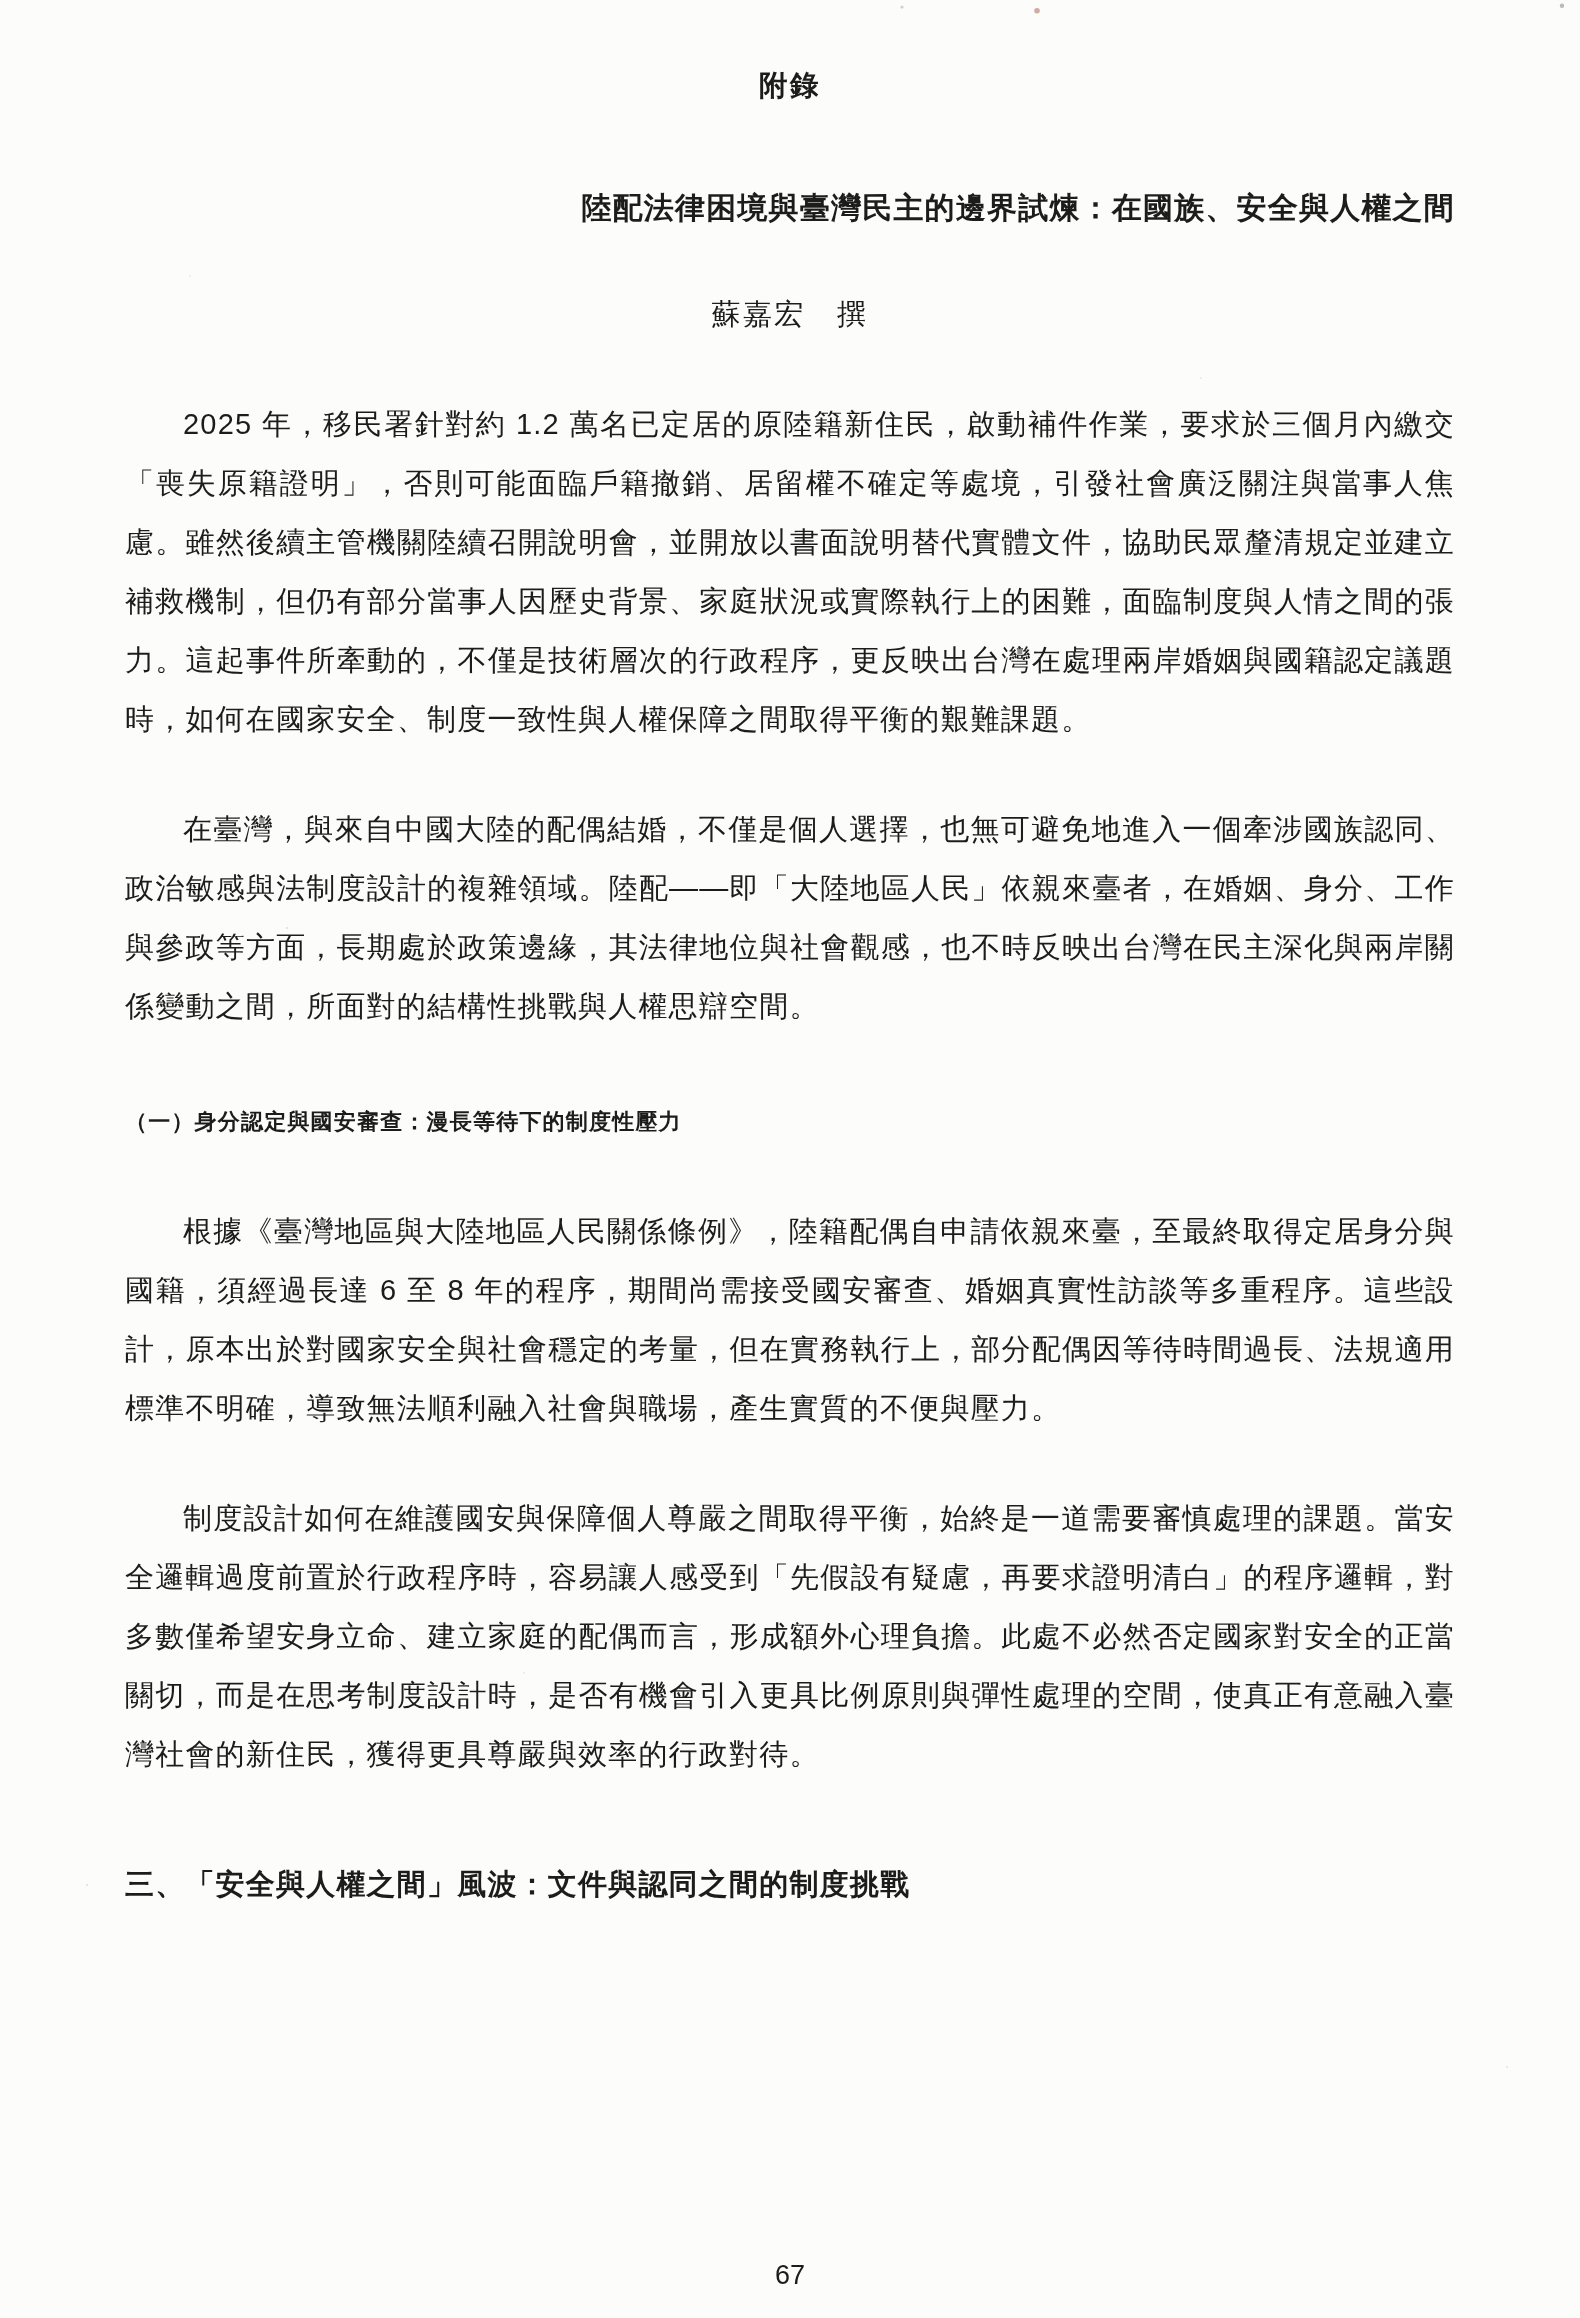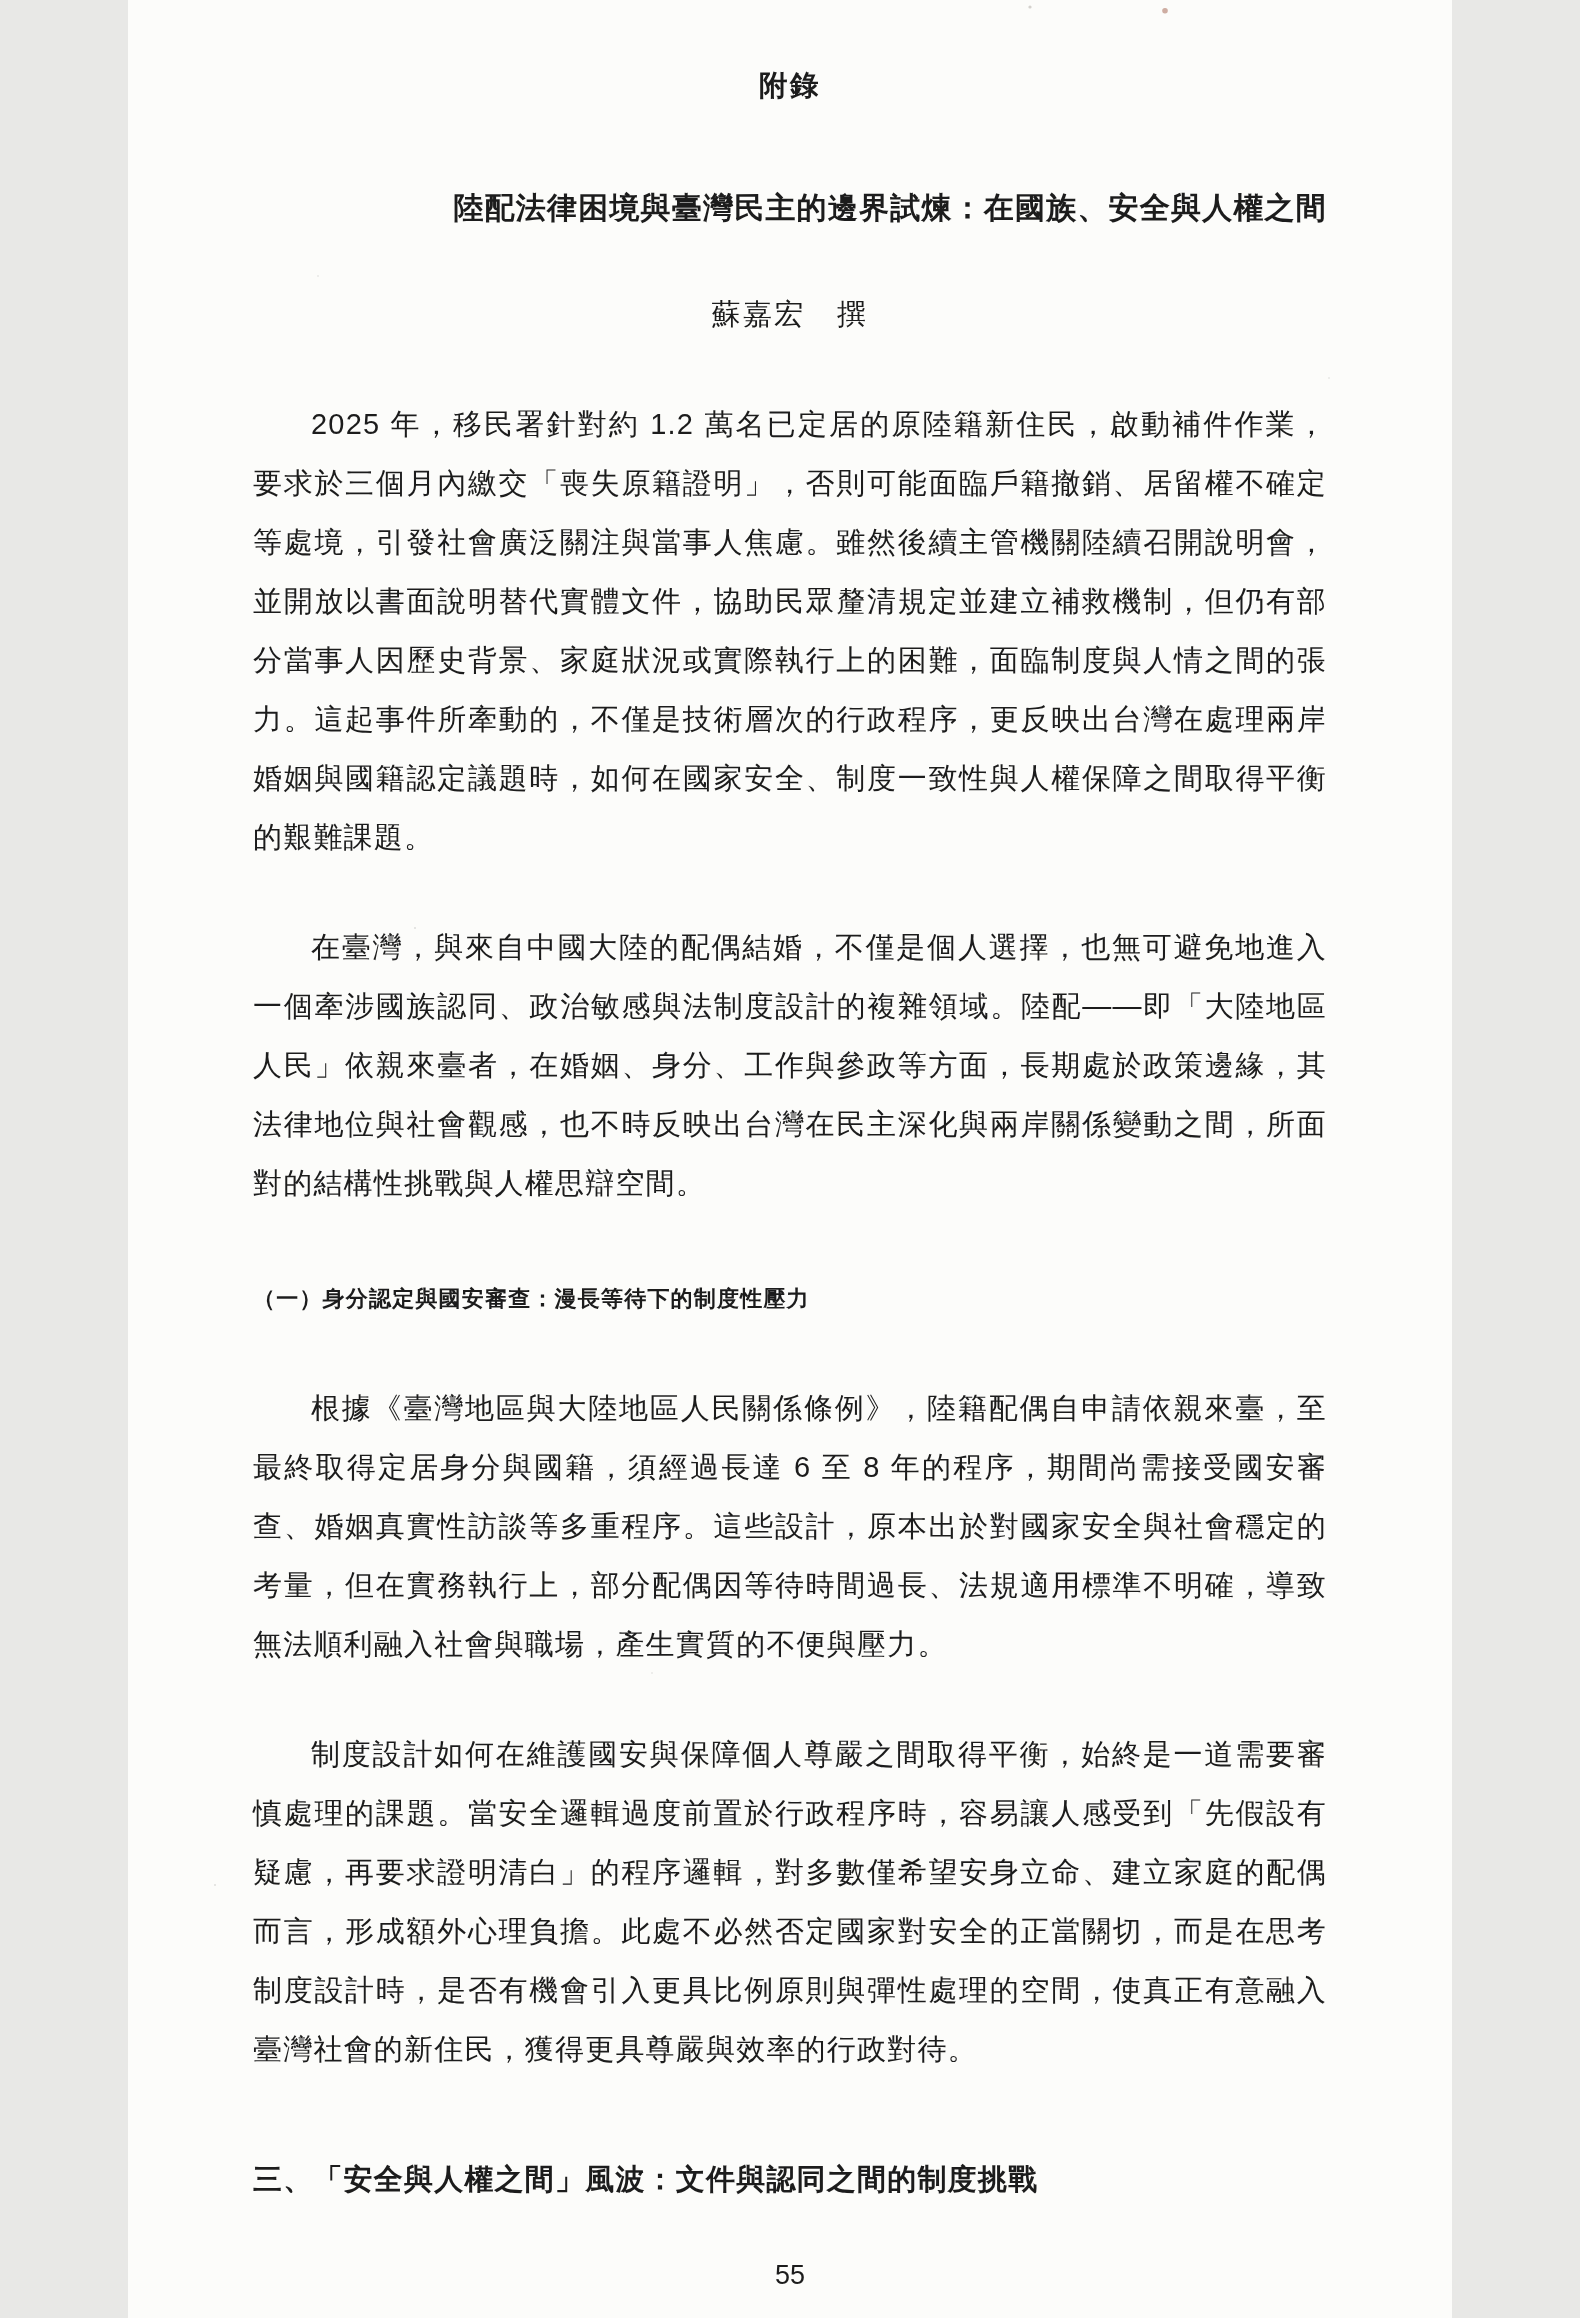--- a/index.html
+++ b/index.html
@@ -2,21 +2,21 @@
 <html lang="zh-Hant" style="font-size:9.7px"><head>
 <meta charset="utf-8">
 <style>
   html, body {
     margin: 0;
     padding: 0;
     background: #e8e8e6;
   }
   .page {
     position: relative;
-    width: 1324px;
+    width: 1580px;
     height: 2319px;
     margin: 0 auto;
     background: #fcfcfa;
     color: #1c1c1c;
     font-family: "Liberation Sans", sans-serif;
     overflow: hidden;
     box-sizing: border-box;
     padding: 56px 125px 0 125px;
   }
   .appendix-label {
@@ -117,16 +117,16 @@
 
 
   <div class="h-subsection">（一）身分認定與國安審查：漫長等待下的制度性壓力</div>
 
   <div class="para">根據《臺灣地區與大陸地區人民關係條例》，陸籍配偶自申請依親來臺，至最終取得定居身分與國籍，須經過長達 6 至 8 年的程序，期間尚需接受國安審查、婚姻真實性訪談等多重程序。這些設計，原本出於對國家安全與社會穩定的考量，但在實務執行上，部分配偶因等待時間過長、法規適用標準不明確，導致無法順利融入社會與職場，產生實質的不便與壓力。</div>
 
   <div class="para">制度設計如何在維護國安與保障個人尊嚴之間取得平衡，始終是一道需要審慎處理的課題。當安全邏輯過度前置於行政程序時，容易讓人感受到「先假設有疑慮，再要求證明清白」的程序邏輯，對多數僅希望安身立命、建立家庭的配偶而言，形成額外心理負擔。此處不必然否定國家對安全的正當關切，而是在思考制度設計時，是否有機會引入更具比例原則與彈性處理的空間，使真正有意融入臺灣社會的新住民，獲得更具尊嚴與效率的行政對待。</div>
 
   <div class="h-section">三、「安全與人權之間」風波：文件與認同之間的制度挑戰</div>
 
-  <div class="page-number">55</div>
+  <div class="page-number">67</div>
 
 </div>
 
 
 </body></html>

